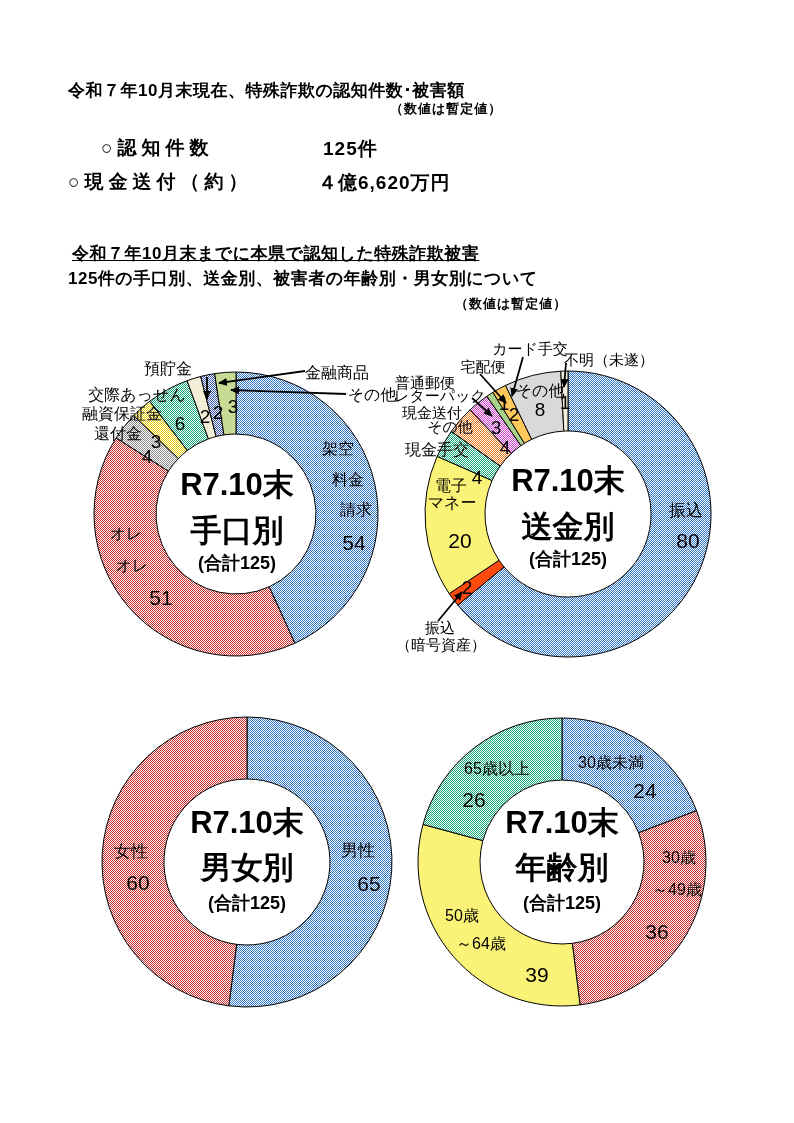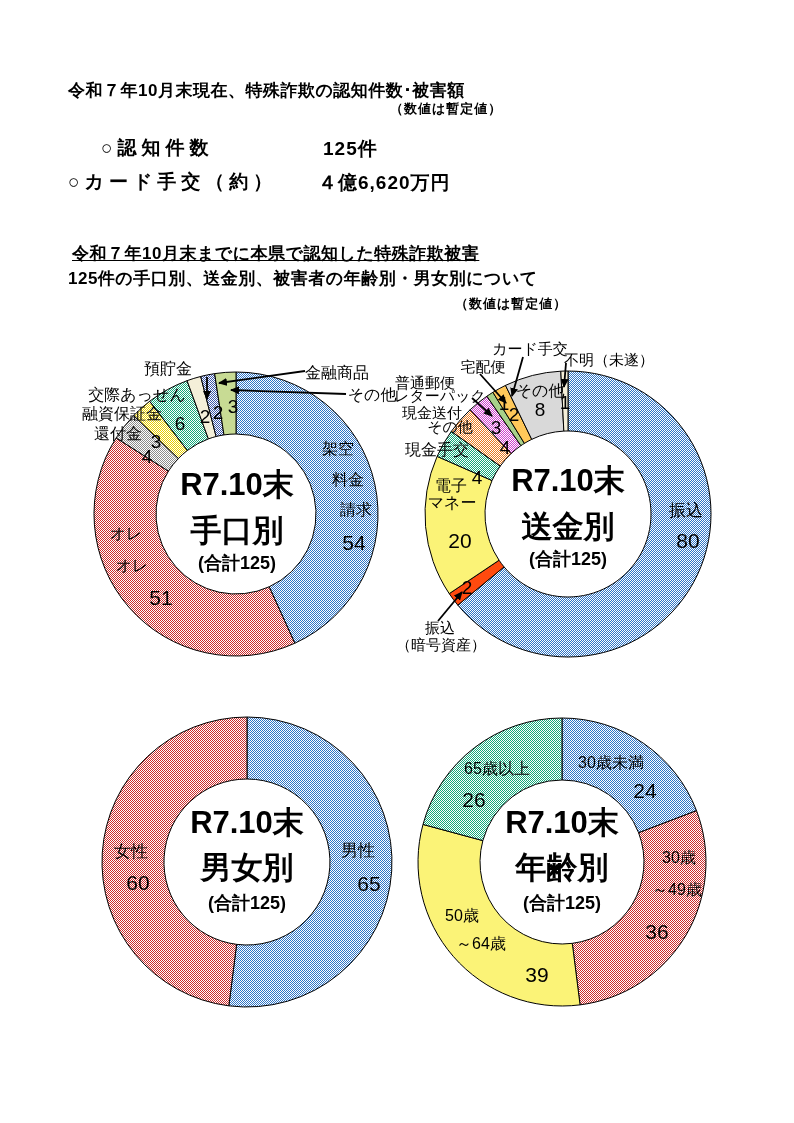--- a/index.html
+++ b/index.html
@@ -18,21 +18,21 @@
 </style>
 </head>
 <body>
 
 <div class="abs h1" style="left:68px; top:82px;">令和７年10月末現在、特殊詐欺の認知件数･被害額</div>
 <div class="abs note" style="left:390px; top:102px;">（数値は暫定値）</div>
 
 <div class="abs item-label" style="left:68px; top:138px;margin-left:33px;">○認知件数</div>
 <div class="abs item-value" style="left:323px; top:139px;">125件</div>
 
-<div class="abs item-label" style="left:68px; top:172px;">○カード手交（約）</div>
+<div class="abs item-label" style="left:68px; top:172px;">○現金送付（約）</div>
 <div class="abs item-value" style="left:318px; top:173px;text-align:center;">４億6,620万円</div>
 
 <div class="abs h1" style="left:72px; top:245px;text-decoration:underline;">令和７年10月末までに本県で認知した特殊詐欺被害</div>
 <div class="abs h1" style="left:68px; top:270px;text-align:right;">125件の手口別、送金別、被害者の年齢別・男女別について</div>
 <div class="abs note" style="left:455px; top:297px;">（数値は暫定値）</div>
 
 <svg id="chart-by-method" class="chart" width="380" height="322" viewBox="0 0 380 322" style="left: 40px; top: 352px;">
     <defs>
       <marker id="chart-by-method-arw" markerWidth="9" markerHeight="8" refX="8" refY="4" orient="auto" markerUnits="userSpaceOnUse">
         <path d="M0,0 L9,4 L0,8 Z" fill="#000"></path>

